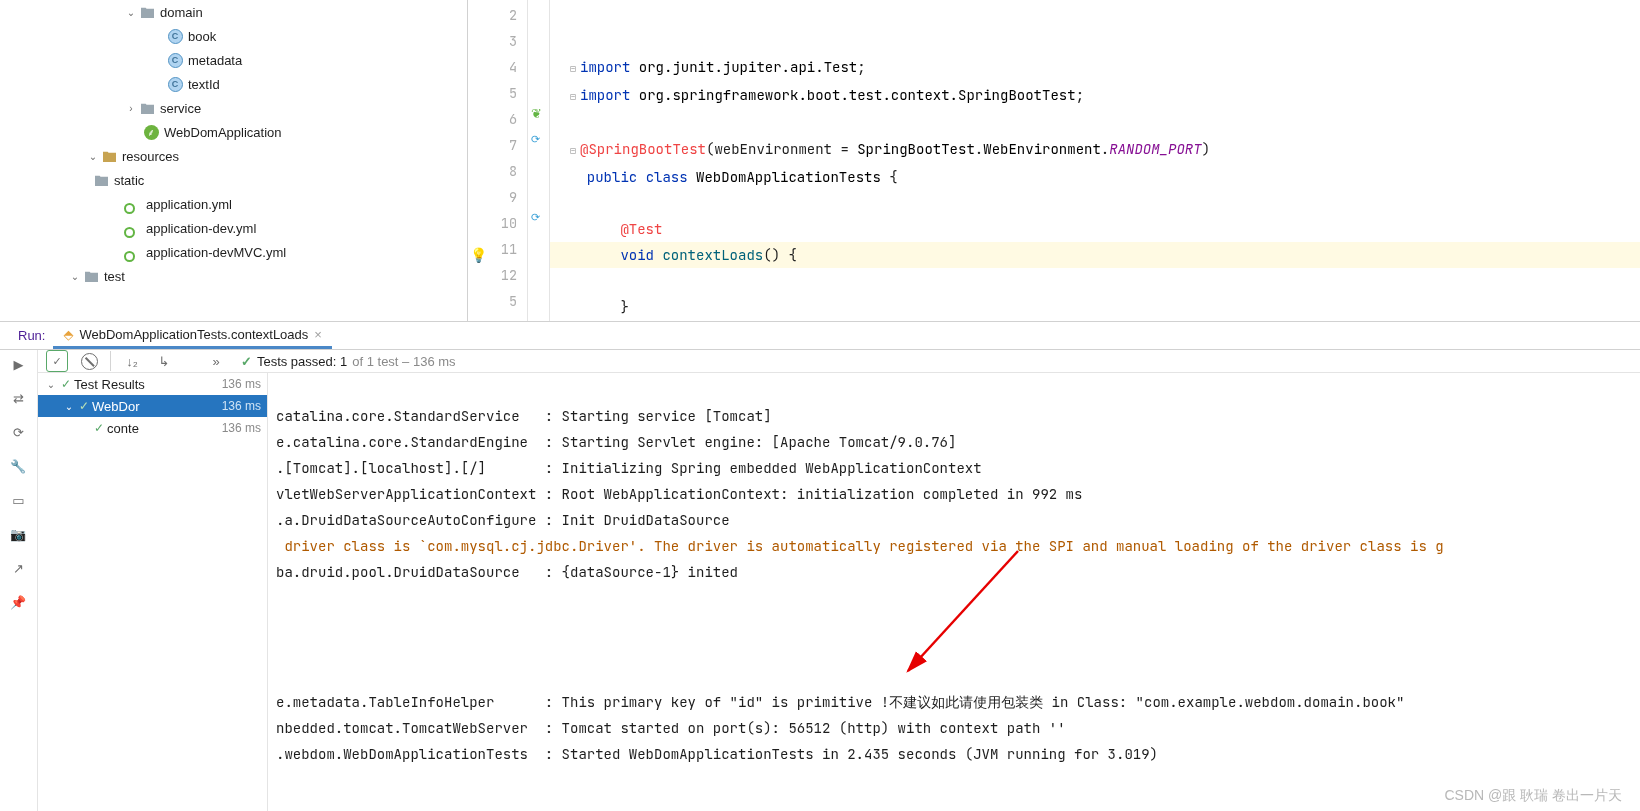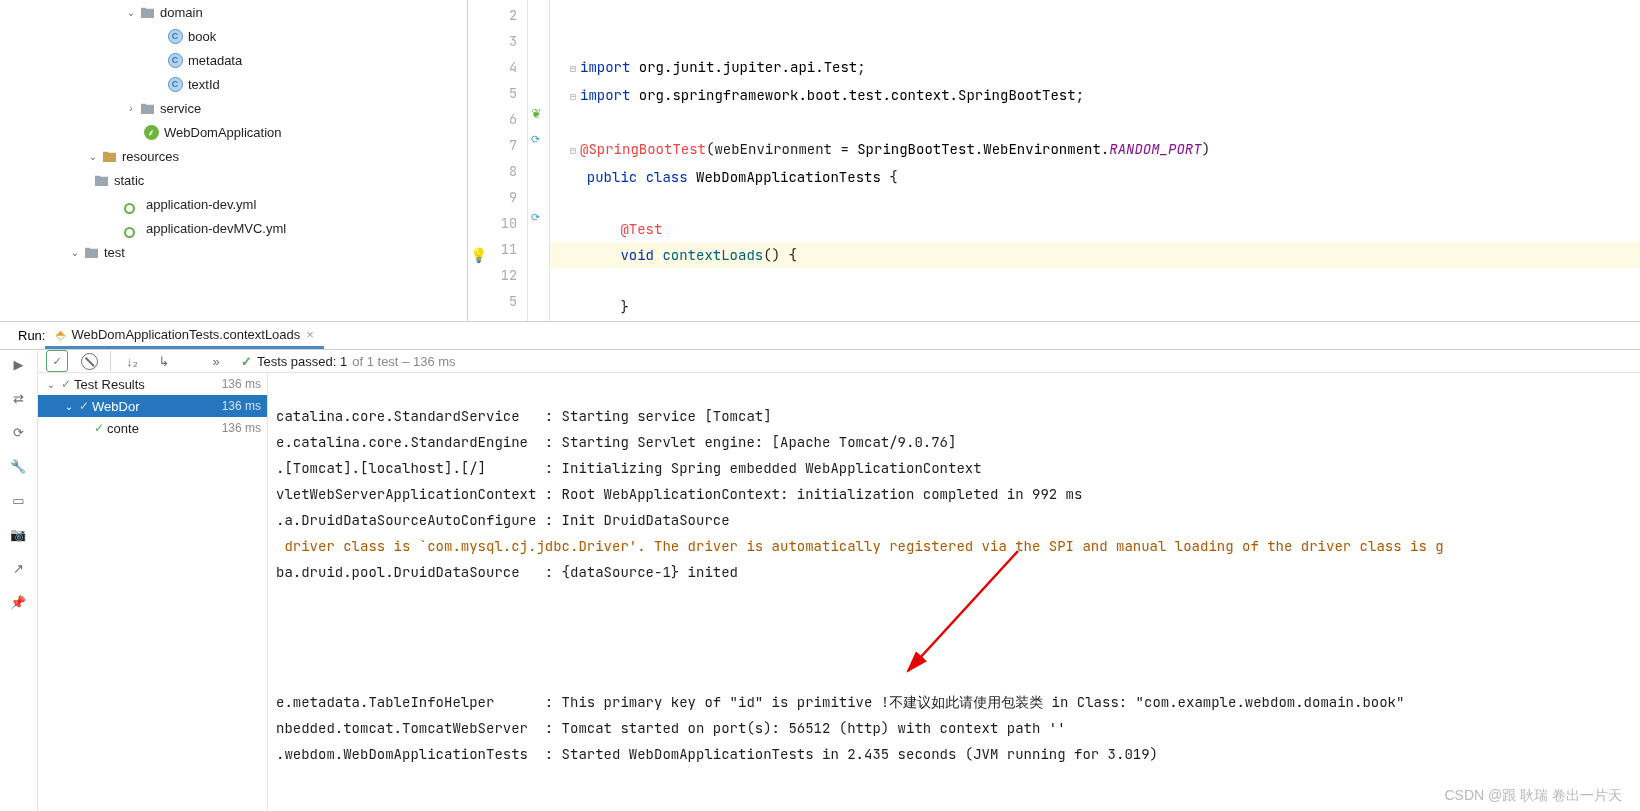--- a/index.html
+++ b/index.html
@@ -25,21 +25,21 @@
 .code .meth{color:#00627a}
 .code .cls{color:#000}
 .code .pkg{color:#000000}
 .code .const{color:#871094;font-style:italic}
 .highlight-line{background:#fffae3;display:block;margin-left:-20px;padding-left:20px;width:calc(100% + 20px)}
 .bulb{position:absolute;left:2px;color:#e8a33d;font-size:14px}
 .leaf-green{position:absolute;color:#62b543;font-size:13px;left:3px}
 .cycle{position:absolute;left:3px;color:#389fd6;font-size:11px}
 .fold{color:#adadad;font-size:10px;display:inline-block;width:10px}
 .run-tab{height:28px;display:flex;align-items:center;border-bottom:1px solid #d1d1d1;padding-left:18px}
-.run-lbl{color:#000000;margin-right:0}
+.run-lbl{color:#4c1d95;margin-right:8px}
 .tab-active{display:flex;align-items:center;height:27px;padding:0 10px;border-bottom:3px solid #4a88c7;gap:6px}
 .tab-active .name{color:#1e1e1e}
 .tab-close{color:#a0a0a0;font-size:13px;cursor:pointer}
 .run-panel{display:flex;height:calc(100% - 350px)}
 .run-toolbar-left{width:38px;border-right:1px solid #e4e4e4;display:flex;flex-direction:column;align-items:center;padding-top:4px;gap:14px}
 .run-toolbar-left .btn{width:20px;height:20px;display:flex;align-items:center;justify-content:center;cursor:pointer;color:#6e6e6e}
 .play-green{color:#59a869}
 .run-body{flex:1;display:flex;flex-direction:column}
 .run-top-bar{height:30px;display:flex;align-items:center;border-bottom:1px solid #e4e4e4;padding-left:8px;gap:10px}
 .run-top-bar .ib{width:22px;height:22px;display:flex;align-items:center;justify-content:center;cursor:pointer;color:#6e6e6e}
@@ -127,20 +127,26 @@
           <svg width="15" height="13" viewBox="0 0 16 14">
             <path d="M1 2h5l1 1h8v10H1z"></path>
           </svg>
         </span>
       <span class="label">static</span>
     </div>
     <div class="tree-row" style="padding-left:124px">
       <span class="ticon">
           <span class="yml-icon"></span>
         </span>
+      <span class="label">application.yml</span>
+    </div>
+    <div class="tree-row" style="padding-left:124px">
+      <span class="ticon">
+          <span class="yml-icon"></span>
+        </span>
       <span class="label">application-dev.yml</span>
     </div>
     <div class="tree-row" style="padding-left:124px">
       <span class="ticon">
           <span class="yml-icon"></span>
         </span>
       <span class="label">application-devMVC.yml</span>
     </div>
     <div class="tree-row" style="padding-left:68px">
       <span class="arrow">⌄</span>

